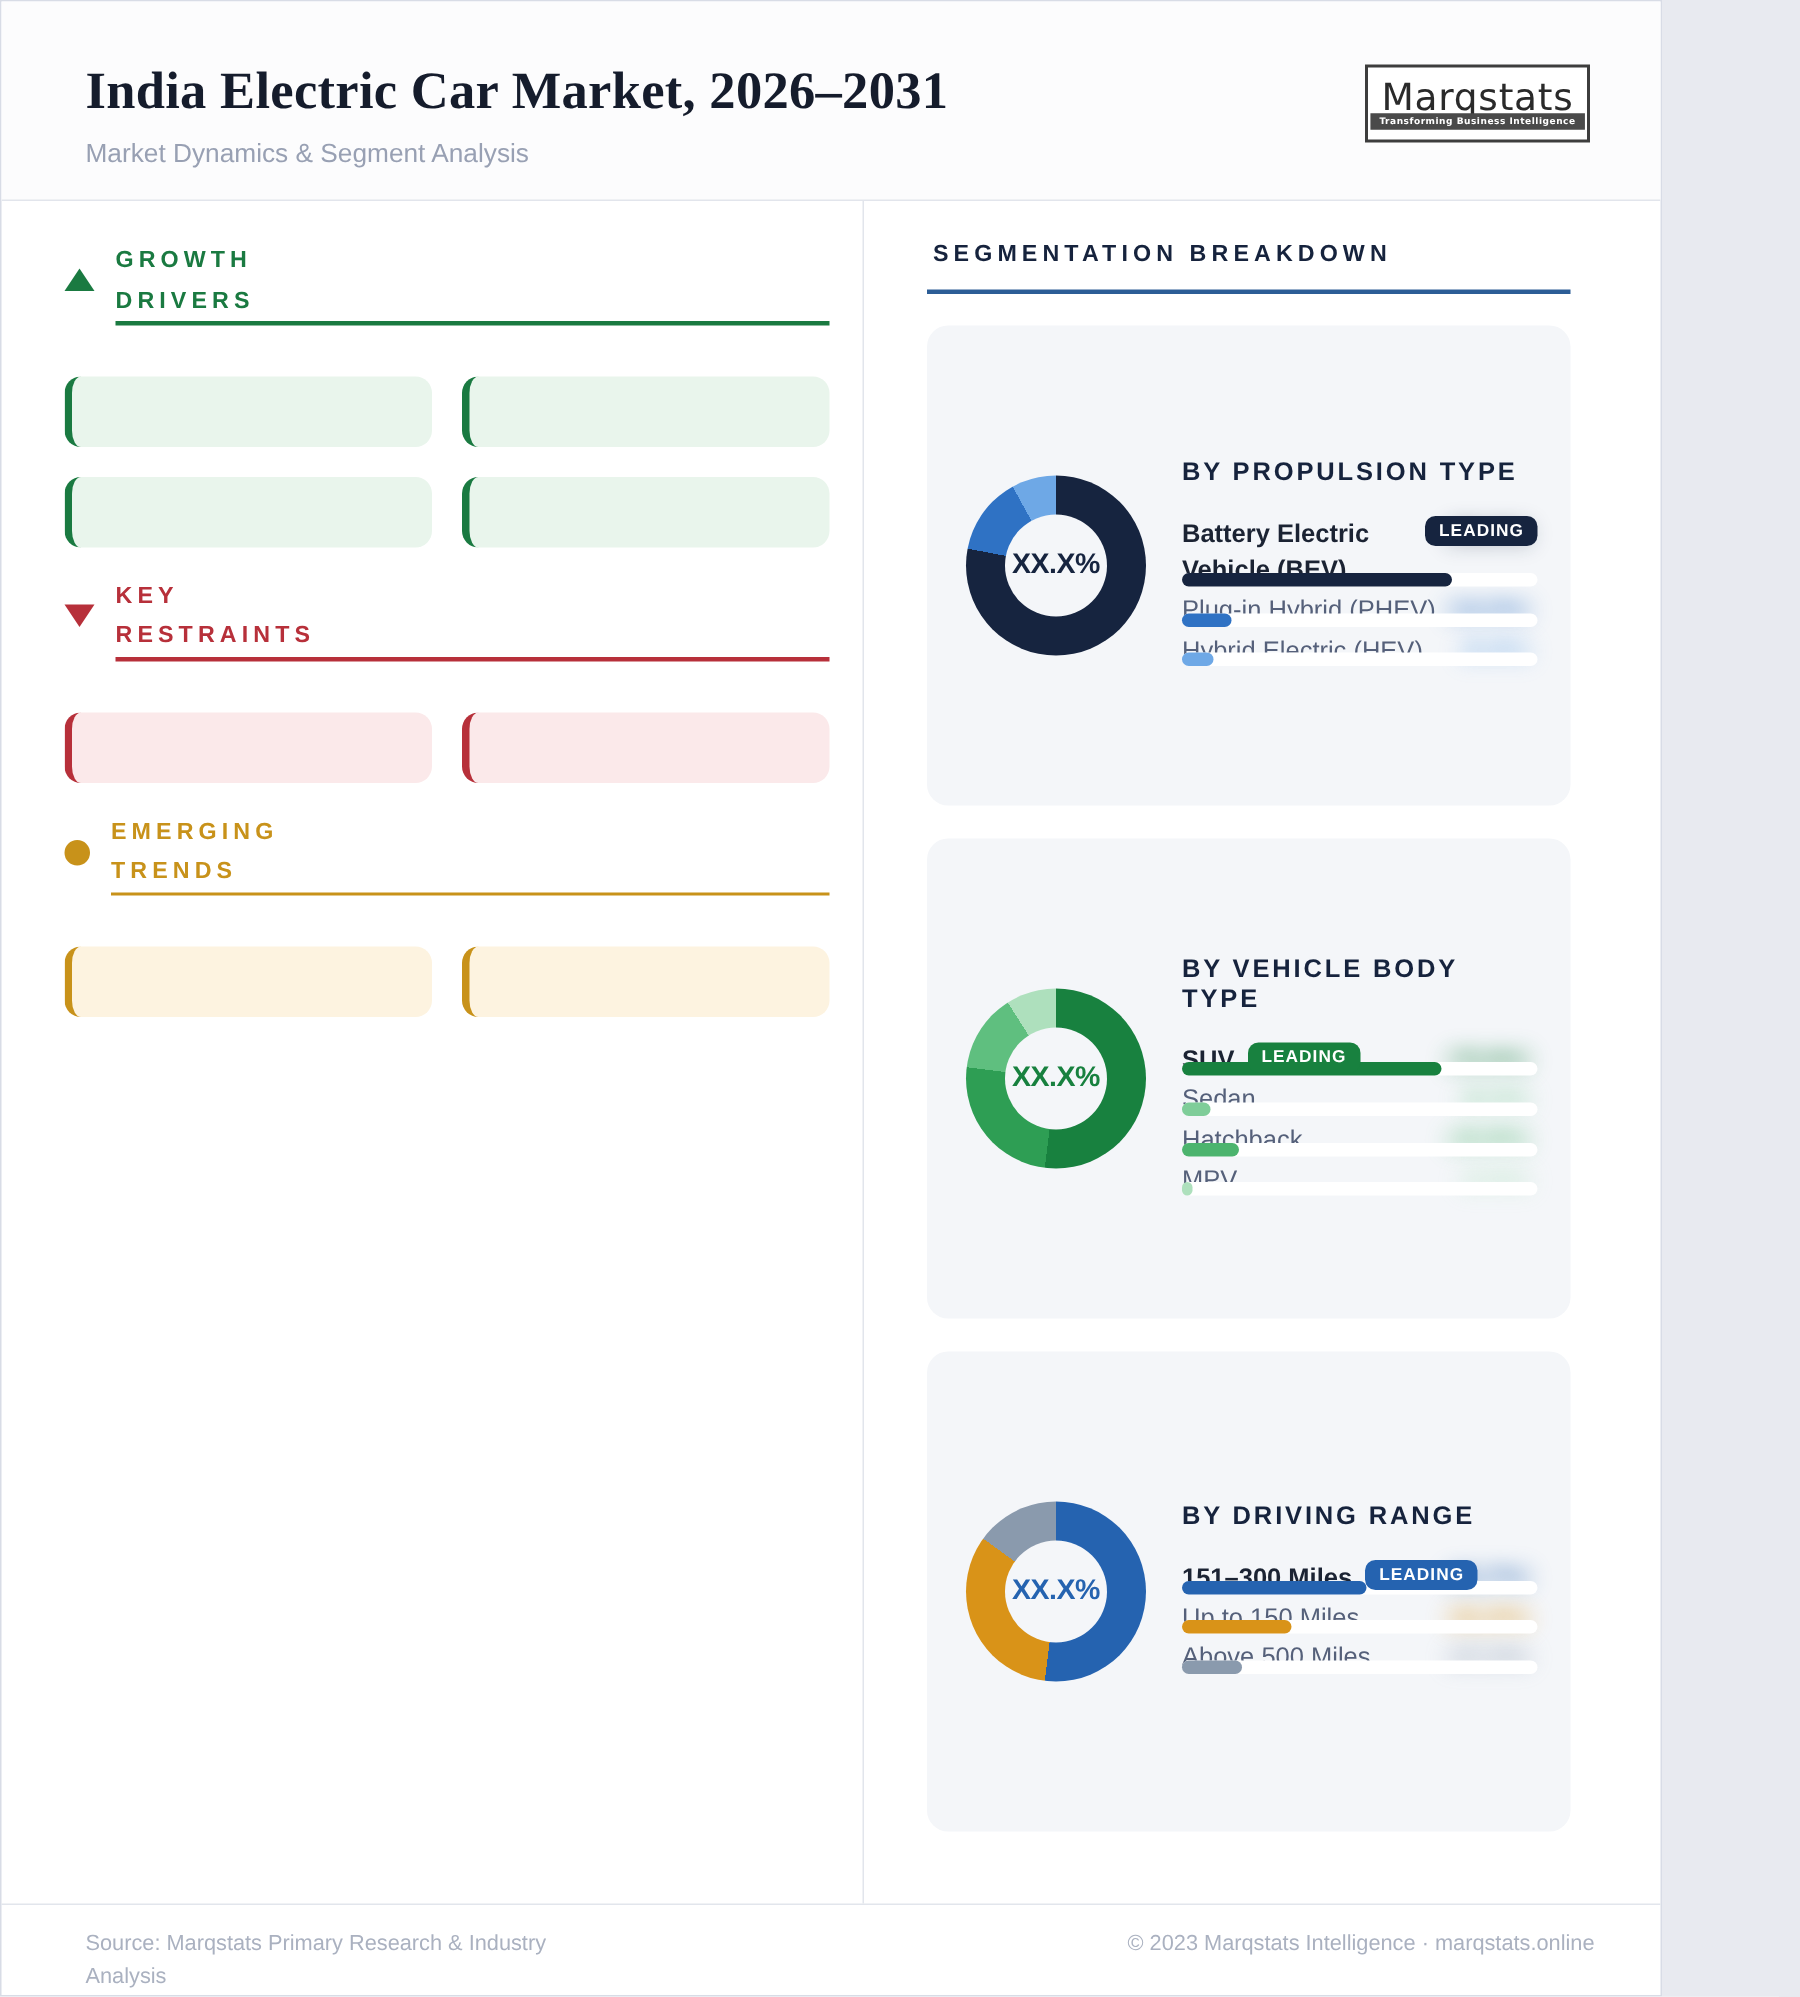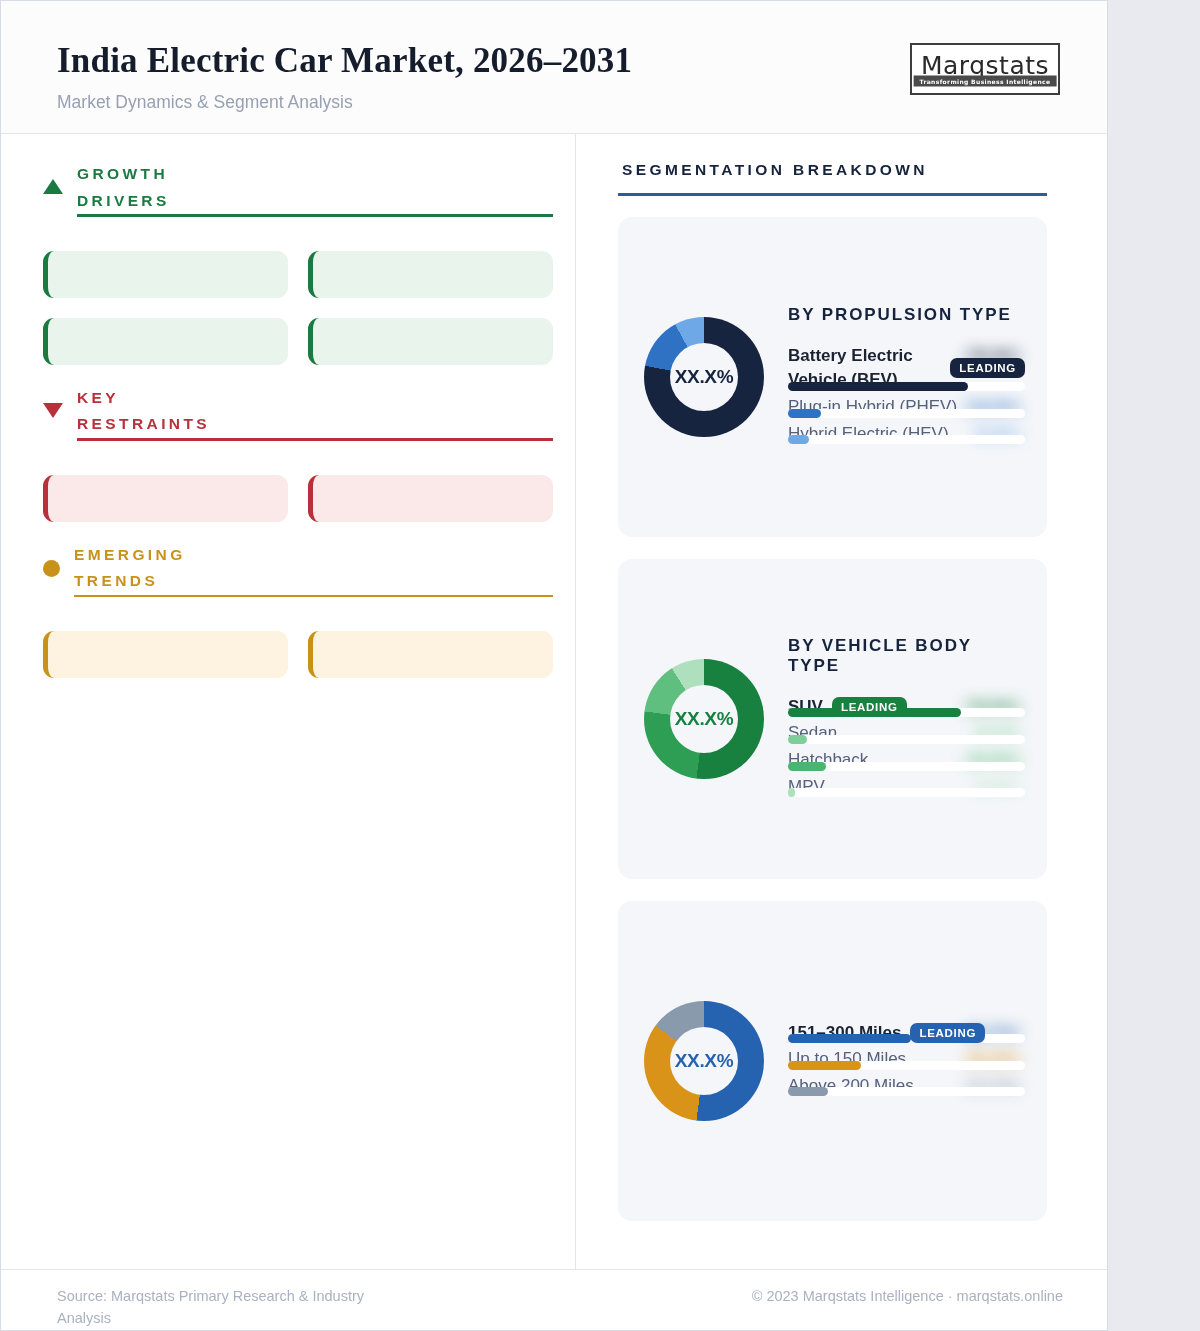--- a/index.html
+++ b/index.html
@@ -132,21 +132,21 @@
   .donut-label {
     position:relative; z-index:2;
     font-size:19px; font-weight:bold; letter-spacing:-0.3px;
   }
   .panel-body { flex:1 1 auto; min-width:0; }
   .panel-title {
     font-size:17px; font-weight:bold; letter-spacing:1.9px;
     color:#16233d; text-transform:uppercase; margin-bottom:19px;
   }
   .seg-row { margin-bottom:4px; position:relative; }
-  .seg-row-head { display:flex; align-items:center; gap:9px; position:relative; }
+  .seg-row-head { display:flex; align-items:flex-start; gap:9px; position:relative; }
   .seg-name { font-size:17px; color:#55607a; line-height:1.45; }
   .seg-row.lead .seg-name { color:#1b2333; font-weight:bold; }
   .badge {
     font-size:11.5px; font-weight:bold; color:#fff;
     letter-spacing:.7px; border-radius:7px; padding:4px 9px;
     white-space:nowrap; flex:0 0 auto; position:relative; z-index:3;
   }
   .pct {
     position:absolute; right:0; top:1px;
     font-size:16px; font-weight:bold;
@@ -343,20 +343,21 @@
               </div>
             </div>
           </div>
           <div class="panel">
             <div class="donut-wrap">
               <div class="donut" style="background: conic-gradient(rgb(37, 99, 176) 0deg, rgb(37, 99, 176) 187.2deg, rgb(217, 147, 24) 187.2deg, rgb(217, 147, 24) 306deg, rgb(138, 154, 173) 306deg, rgb(138, 154, 173) 360deg);">
                 <span class="donut-label" style="color: rgb(37, 99, 176);">XX.X%</span>
               </div>
             </div>
             <div class="panel-body">
+              <div class="panel-title">BY DRIVING RANGE</div>
               <div class="seg-row lead">
                 <div class="seg-row-head">
                   <span class="seg-name">151–300 Miles</span>
                   <span class="badge" style="background: rgb(37, 99, 176);">LEADING</span>
                   <span class="pct" style="color: rgb(37, 99, 176); background: rgba(37, 99, 176, 0.2);">51.7%</span>
                 </div>
                 <div class="track">
                   <div class="fill" style="width: 52%; background: rgb(37, 99, 176);"></div>
                 </div>
               </div>
@@ -364,21 +365,21 @@
                 <div class="seg-row-head">
                   <span class="seg-name">Up to 150 Miles</span>
                   <span class="pct" style="color: rgb(217, 147, 24); background: rgba(217, 147, 24, 0.2);">31.2%</span>
                 </div>
                 <div class="track">
                   <div class="fill" style="width: 31%; background: rgb(217, 147, 24);"></div>
                 </div>
               </div>
               <div class="seg-row">
                 <div class="seg-row-head">
-                  <span class="seg-name">Above 200 Miles</span>
+                  <span class="seg-name">Above 500 Miles</span>
                   <span class="pct" style="color: rgb(138, 154, 173); background: rgba(138, 154, 173, 0.2);">17.1%</span>
                 </div>
                 <div class="track">
                   <div class="fill" style="width: 17%; background: rgb(138, 154, 173);"></div>
                 </div>
               </div>
             </div>
           </div>
         </div>
     </div>

